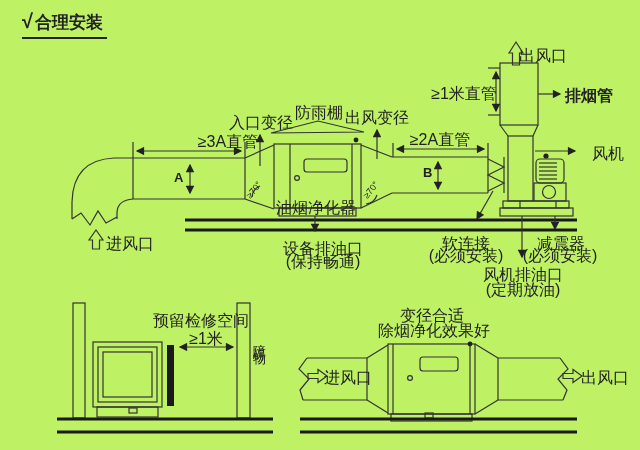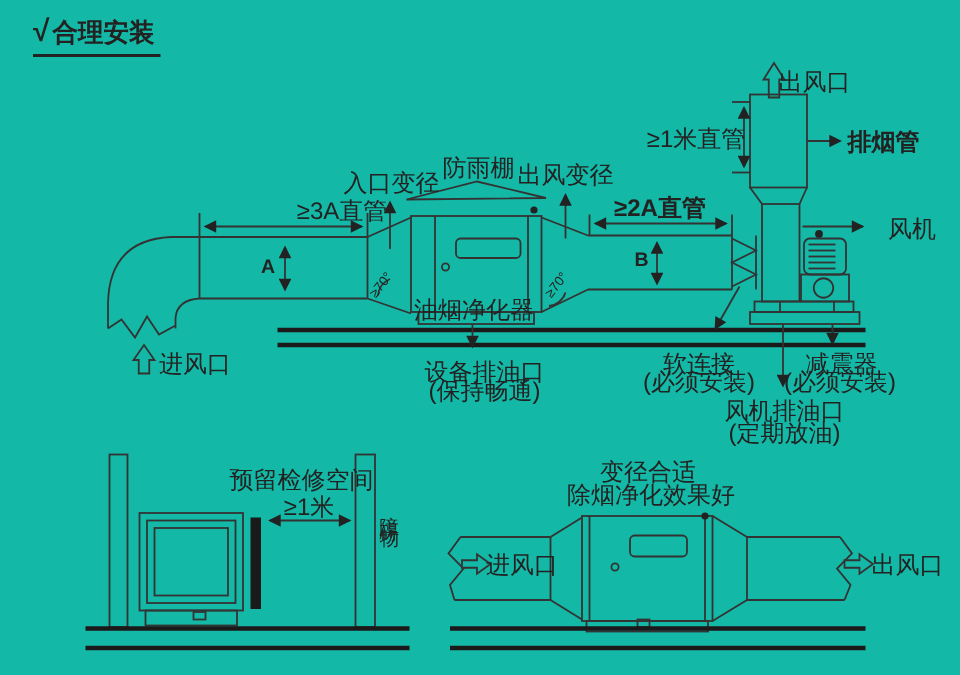--- a/index.html
+++ b/index.html
@@ -1,16 +1,16 @@
 <!DOCTYPE html>
 <html><head>
 <meta charset="utf-8">
 <style>
   html,body{margin:0;padding:0;background:#fff;}
-  #stage{position:relative;width:640px;height:450px;background:#14b8a6;overflow:hidden;
+  #stage{position:relative;width:640px;height:450px;background:#bef264;overflow:hidden;
          font-family:"Liberation Sans","DejaVu Sans",sans-serif;color:#222;}
   #art{position:absolute;left:0;top:0;}
   .lbl{position:absolute;font-size:16px;line-height:1.15;white-space:nowrap;color:#222;}
   .c{transform:translateX(-50%);}
   .dim{font-size:13px;font-weight:bold;}
   .rot{transform:translate(-50%,-50%) rotate(-52deg);font-size:9px;}
   .vert{writing-mode:vertical-rl;letter-spacing:4px;font-size:13px;}
   #title{position:absolute;left:22px;top:10px;font-size:17px;font-weight:bold;
          border-bottom:2px solid #222;padding:0 4px 3px 0;}
   #title .chk{font-size:20px;font-weight:bold;margin-right:2px;}
@@ -142,21 +142,21 @@
   <div id="title"><span class="chk">√</span><span>合理安装</span></div>
 
   <div class="lbl c" style="left:188px;top:133px;margin-left:40px;">≥3A直管</div>
   <div class="lbl dim" style="left:174px;top:171px;">A</div>
   <div class="lbl c" style="left:261px;top:114px;">入口变径</div>
   <div class="lbl c" style="left:319px;top:104px;">防雨棚</div>
   <div class="lbl c" style="left:377px;top:109px;text-align:right;">出风变径</div>
   <div class="lbl c" style="left:316px;top:199px;">油烟净化器</div>
   <div class="lbl rot" style="left:254px;top:190px;">≥70°</div>
   <div class="lbl rot" style="left:371px;top:190px;">≥70°</div>
-  <div class="lbl c" style="left:440px;top:131px;font-weight:bold;">≥2A直管</div>
+  <div class="lbl c" style="left:440px;top:131px;">≥2A直管</div>
   <div class="lbl dim" style="left:423px;top:166px;">B</div>
   <div class="lbl c" style="left:464px;top:85px;">≥1米直管</div>
   <div class="lbl c" style="left:543px;top:47px;">出风口</div>
   <div class="lbl" style="left:565px;top:87px;font-weight:bold;">排烟管</div>
   <div class="lbl" style="left:592px;top:145px;">风机</div>
   <div class="lbl" style="left:106px;top:235px;">进风口</div>
   <div class="lbl c" style="left:323px;top:240px;">设备排油口</div>
   <div class="lbl c" style="left:323px;top:253px;">(保持畅通)</div>
   <div class="lbl c" style="left:466px;top:235px;">软连接</div>
   <div class="lbl c" style="left:466px;top:247px;">(必须安装)</div>

